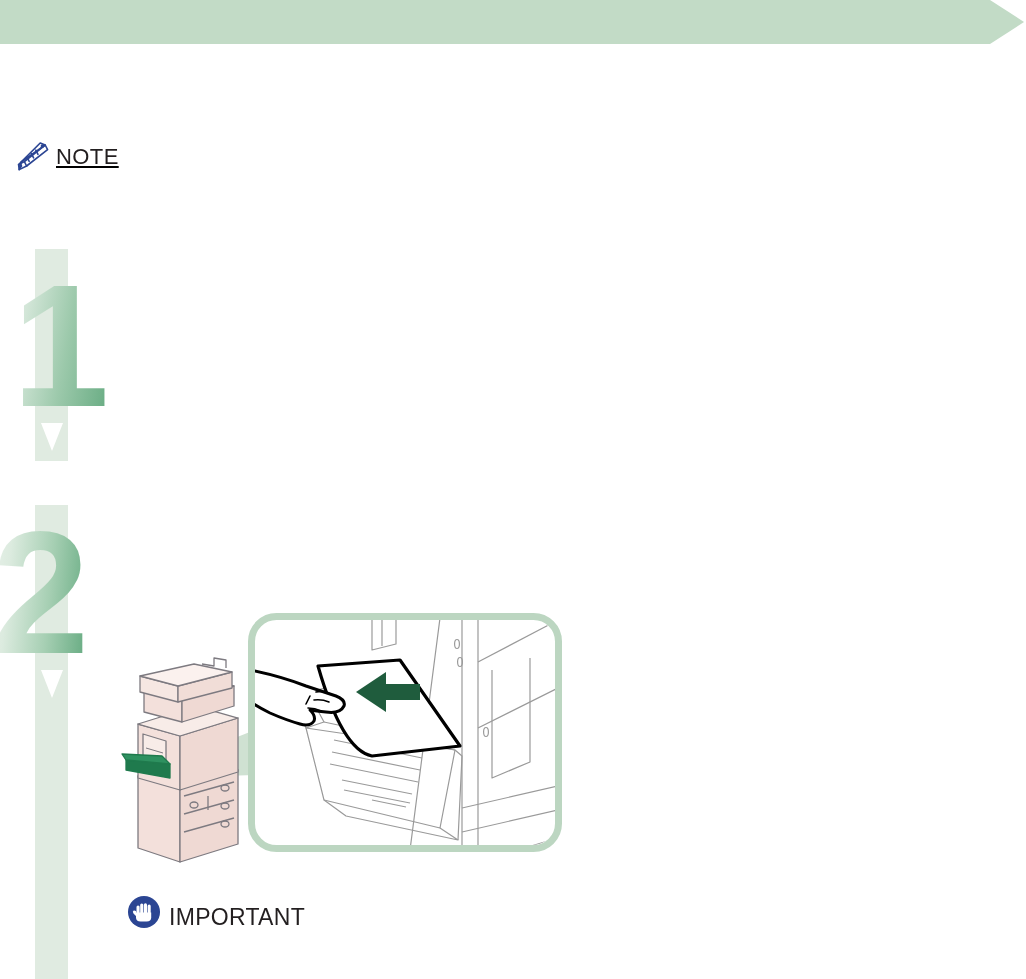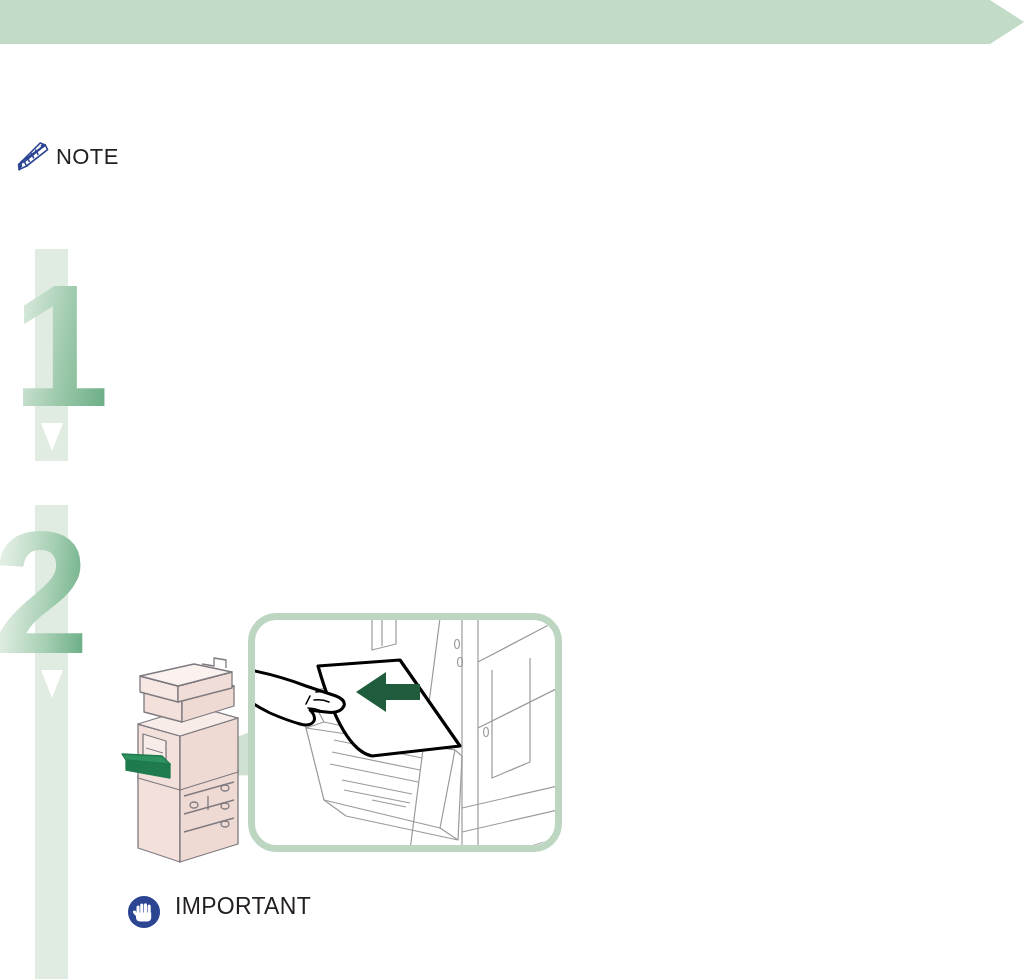--- a/index.html
+++ b/index.html
@@ -27,20 +27,21 @@
   .banner svg { display: block; }
 
   
   .note-block {
     position: absolute;
     left: 14px;
     top: 141px;
     display: flex;
     align-items: center;
     gap: 6px;
+    text-decoration: underline;
   }
   .note-icon { width: 36px; height: 32px; display: block; }
   .note-label {
     font-size: 22px;
     line-height: 22px;
     color: #231f20;
     letter-spacing: 0.4px;
     font-family: "Liberation Sans", sans-serif;
   }
 
@@ -97,22 +98,22 @@
     height: 270px;
   }
   .illustration svg { display: block; }
 
   
   .important-block {
     position: absolute;
     left: 127px;
     top: 895px;
     display: flex;
-    align-items: flex-start;
-    gap: 14px;
+    align-items: flex-end;
+    gap: 8px;
   }
   .important-icon { width: 34px; height: 34px; display: block; }
   .important-label {
     font-size: 23px;
     line-height: 23px;
     color: #231f20;
     letter-spacing: 0.3px;
   }
 </style>
 </head>

